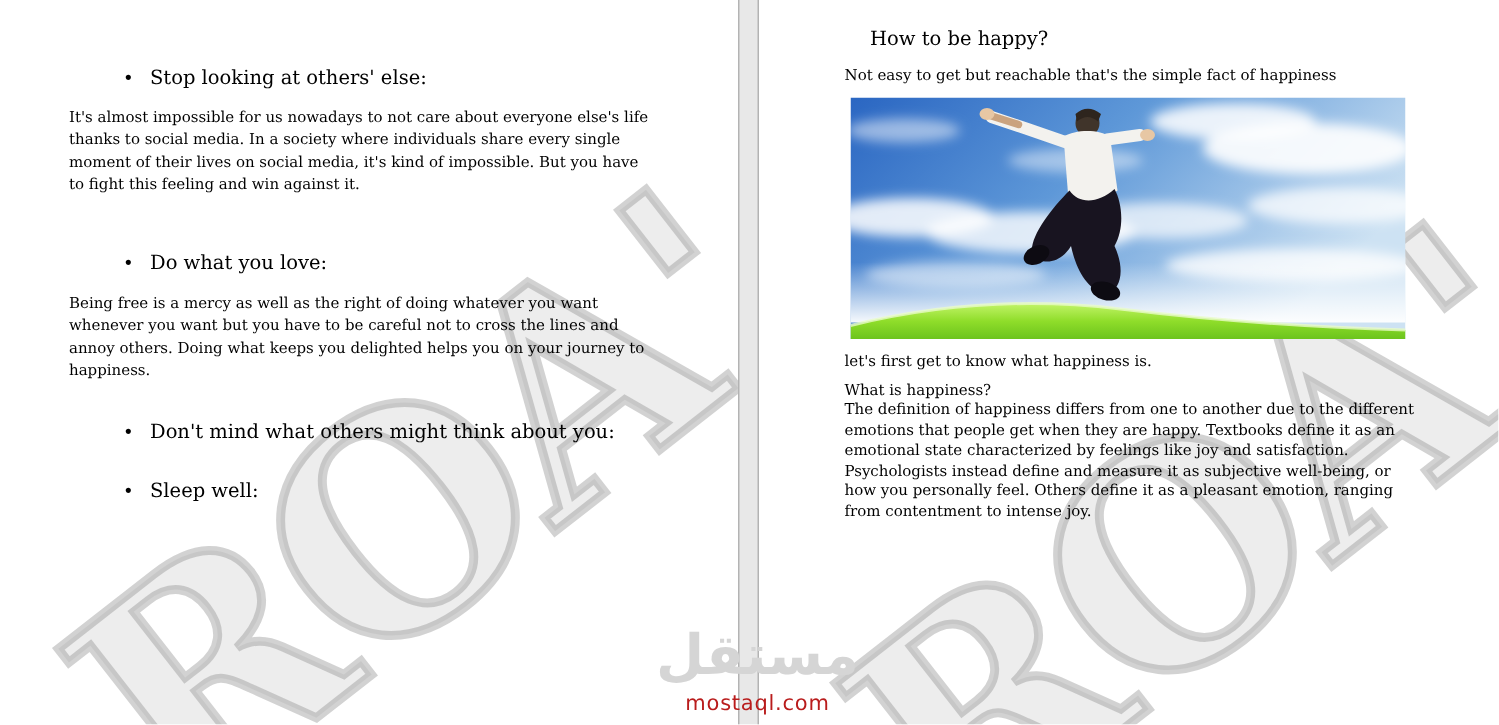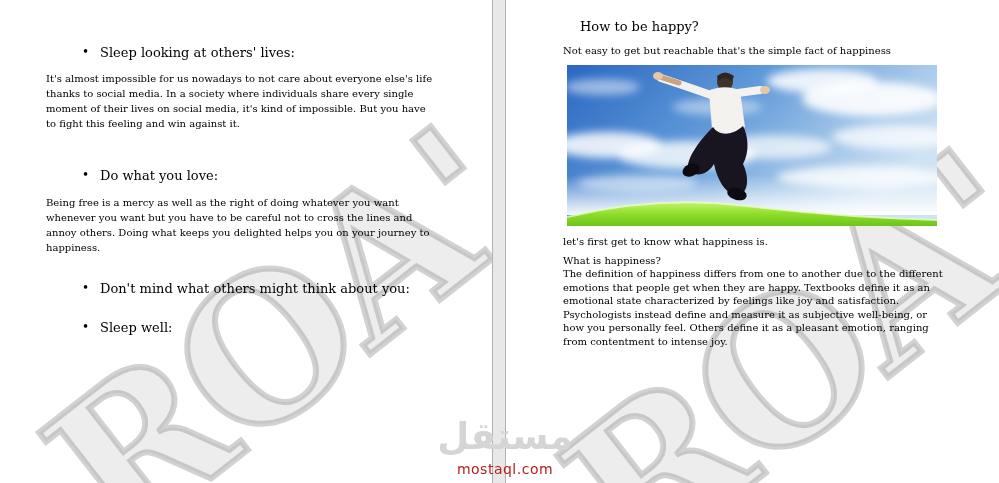--- a/index.html
+++ b/index.html
@@ -94,21 +94,21 @@
 </style>
 </head>
 <body>
 
 <div class="page page-left">
   <div class="wm-roa wm-roa-left">ROA'</div>
   <div class="content">
 
     <div class="bullet-item lp-b1">
       <span class="bullet-dot">•</span>
-      <span>Sleep looking at others' lives:</span>
+      <span>Stop looking at others' else:</span>
     </div>
     <p class="serif-p lp-p1">It's almost impossible for us nowadays to not care about everyone else's life thanks to social media. In a society where individuals share every single moment of their lives on social media, it's kind of impossible. But you have to fight this feeling and win against it.</p>
 
     <div class="bullet-item lp-b2">
       <span class="bullet-dot">•</span>
       <span>Do what you love:</span>
     </div>
     <p class="serif-p lp-p2">Being free is a mercy as well as the right of doing whatever you want whenever you want but you have to be careful not to cross the lines and annoy others. Doing what keeps you delighted helps you on your journey to happiness.</p>
 
     <div class="bullet-item lp-b3">

